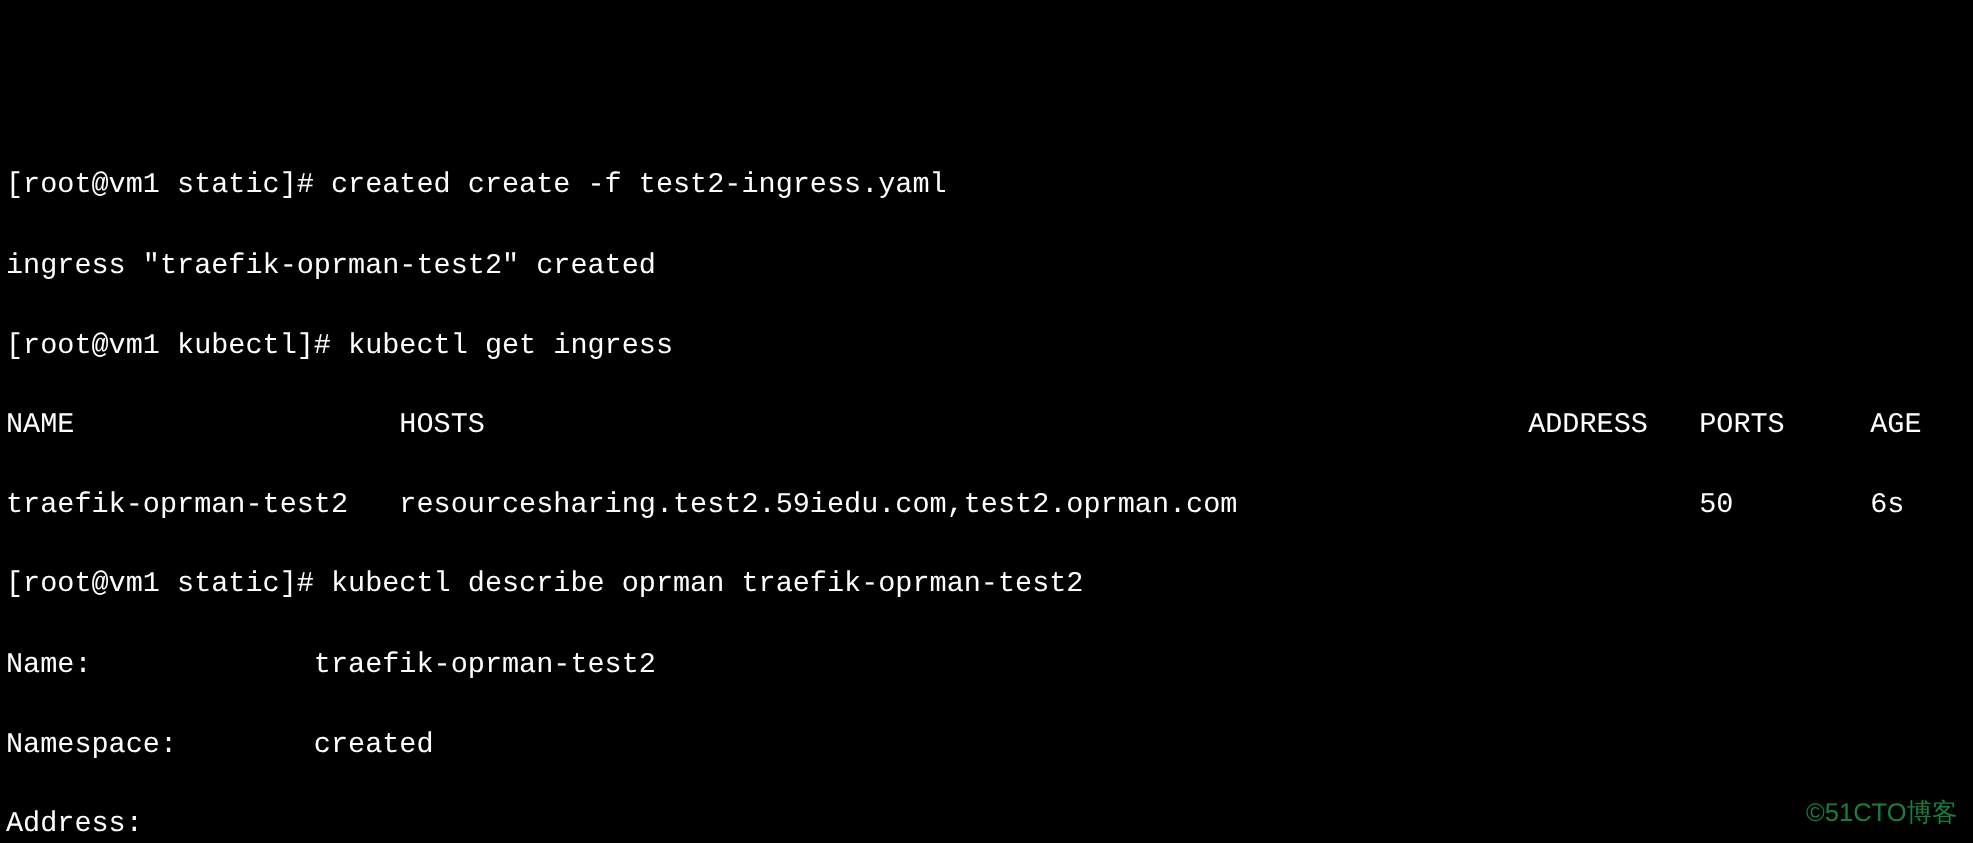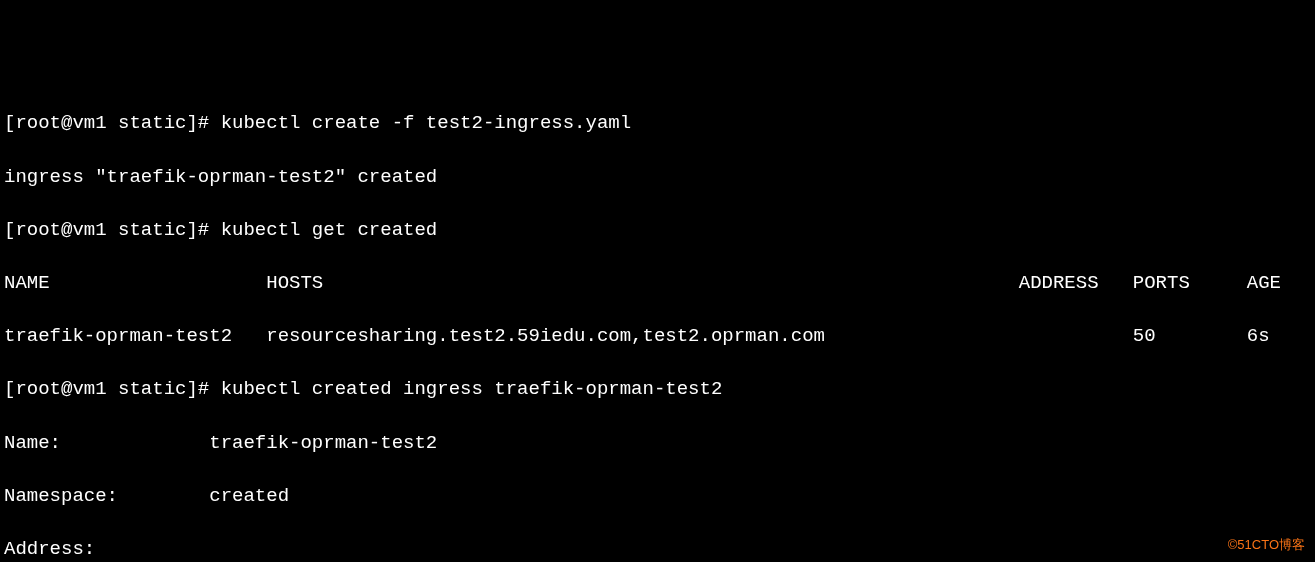--- a/index.html
+++ b/index.html
@@ -20,36 +20,36 @@
       overflow: hidden;
       position: relative;
     }
     .terminal-line {
       display: block;
     }
     .watermark {
       position: absolute;
       bottom: 8px;
       right: 10px;
-      color: #f97316;
-      font-size: 13px;
+      color: #15803d;
+      font-size: 17px;
       font-family: sans-serif;
     }
   </style>
 </head>
 <body>
 
 
 
-<span class="terminal-line">[root@vm1 static]# kubectl create -f test2-ingress.yaml</span>
+<span class="terminal-line">[root@vm1 static]# created create -f test2-ingress.yaml</span>
 <span class="terminal-line">ingress "traefik-oprman-test2" created</span>
-<span class="terminal-line">[root@vm1 static]# kubectl get created</span>
+<span class="terminal-line">[root@vm1 kubectl]# kubectl get ingress</span>
 <span class="terminal-line">NAME                   HOSTS                                                             ADDRESS   PORTS     AGE</span>
 <span class="terminal-line">traefik-oprman-test2   resourcesharing.test2.59iedu.com,test2.oprman.com                           50        6s</span>
-<span class="terminal-line">[root@vm1 static]# kubectl created ingress traefik-oprman-test2</span>
+<span class="terminal-line">[root@vm1 static]# kubectl describe oprman traefik-oprman-test2</span>
 <span class="terminal-line">Name:             traefik-oprman-test2</span>
 <span class="terminal-line">Namespace:        created</span>
 <span class="terminal-line">Address:          </span>
 
 
 
 
 
 
 

